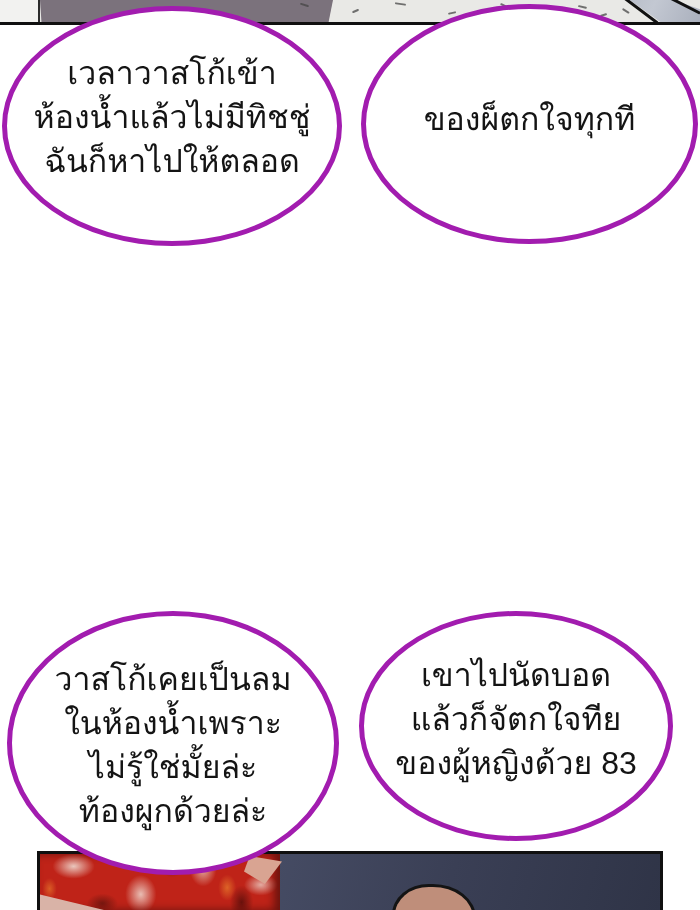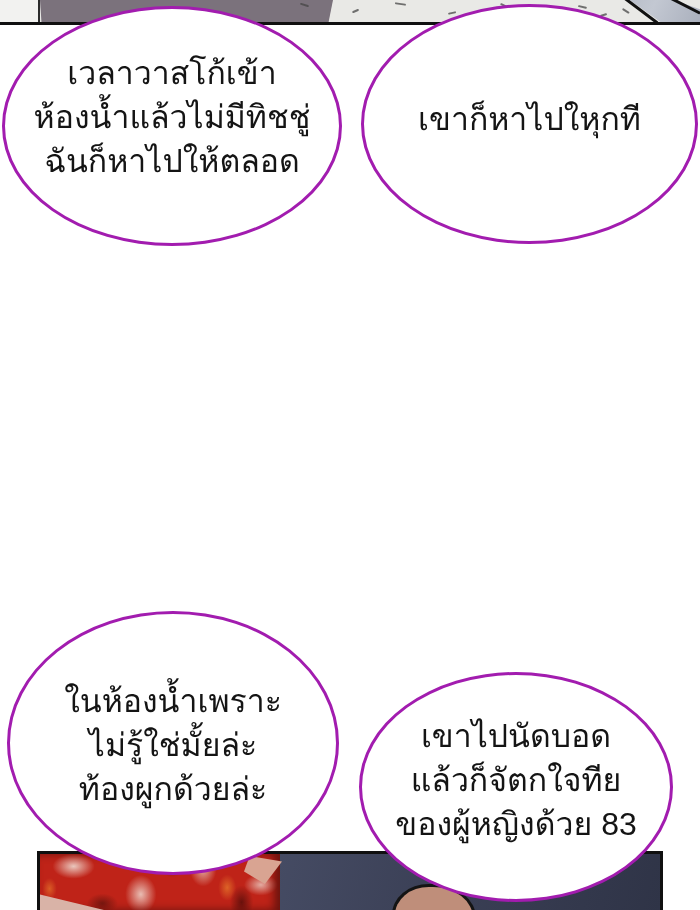--- a/index.html
+++ b/index.html
@@ -37,34 +37,34 @@
     position:absolute;left:0;top:0;width:88px;height:22px;
     background:linear-gradient(115deg,#b2b8c4 0%,#c3c8d2 45%,#aab0bd 100%);
     clip-path:polygon(20% 0,55% 100%,100% 100%,100% 42%,70% 0);
   }
   .shard-edge{position:absolute;background:#111;height:2.5px;border-radius:1px;}
   .se1{left:8px;top:9px;width:42px;transform:rotate(37deg);}
   .se2{left:56px;top:4px;width:34px;transform:rotate(27deg);}
 
   
   .bubble{
-    position:absolute;background:#ffffff;border:3px solid #a21caf;border-radius:50%;
+    position:absolute;background:#ffffff;border:5px solid #a21caf;border-radius:50%;
     display:flex;align-items:center;justify-content:center;z-index:5;box-sizing:border-box;
   }
   .bubble-text{
     text-align:center;color:#141414;font-size:32px;line-height:44px;
     font-family:"Liberation Sans", sans-serif;white-space:nowrap;
   }
   .b-tl{left:2px;top:6px;width:340px;height:240px;}
   .b-tl .bubble-text{transform:translateY(-9px);}
   .b-tr{left:361px;top:4px;width:337px;height:240px;}
   .b-tr .bubble-text{transform:translateY(-5px);}
   .b-bl{left:7px;top:611px;width:332px;height:264px;}
   .b-bl .bubble-text{transform:translateY(2px);}
-  .b-br{left:359px;top:672px;width:314px;height:230px;}
+  .b-br{left:359px;top:611px;width:314px;height:230px;}
   .b-br .bubble-text{transform:translateY(-7px);}
 
   
   .panel-bottom{
     position:absolute;left:37px;top:851px;width:626px;height:59px;
     border:3px solid #101010;border-bottom:none;box-sizing:border-box;
     overflow:hidden;z-index:1;background:#3a3f55;
   }
   .red-area{
     position:absolute;left:0;top:0;width:240px;height:56px;
@@ -128,26 +128,27 @@
   <div class="bubble b-tl">
     <div class="bubble-text">
       <div>เวลาวาสโก้เข้า</div>
       <div>ห้องน้ำแล้วไม่มีทิชชู่</div>
       <div>ฉันก็หาไปให้ตลอด</div>
     </div>
   </div>
 
   <div class="bubble b-tr">
     <div class="bubble-text">
-      <div>เขาก็หาไปใหุกที</div>
+      <div>ของผ็ตกใจทุกที</div>
     </div>
   </div>
 
   <div class="bubble b-bl">
     <div class="bubble-text">
+      <div>วาสโก้เคยเป็นลม</div>
       <div>ในห้องน้ำเพราะ</div>
       <div>ไม่รู้ใช่มั้ยล่ะ</div>
       <div>ท้องผูกด้วยล่ะ</div>
     </div>
   </div>
 
   <div class="bubble b-br">
     <div class="bubble-text">
       <div>เขาไปนัดบอด</div>
       <div>แล้วก็จัตกใจทีย</div>

